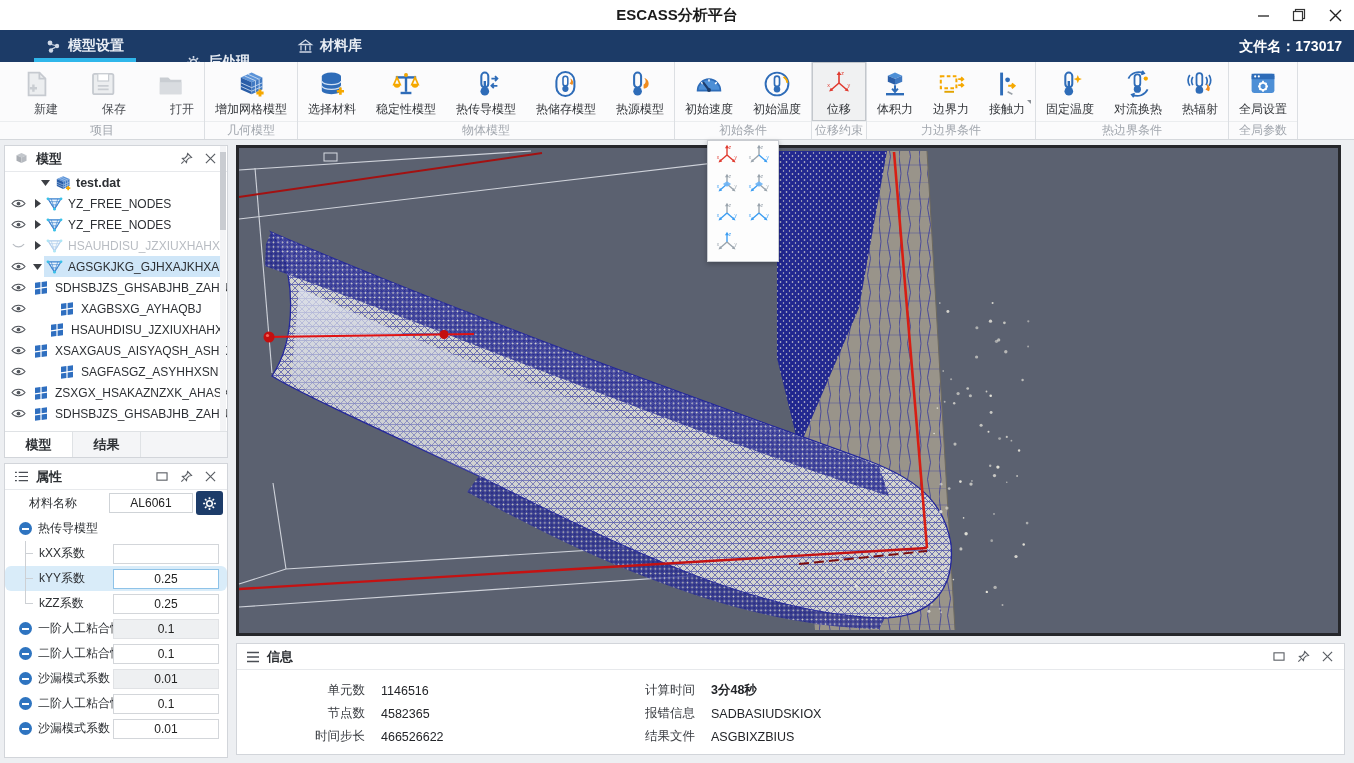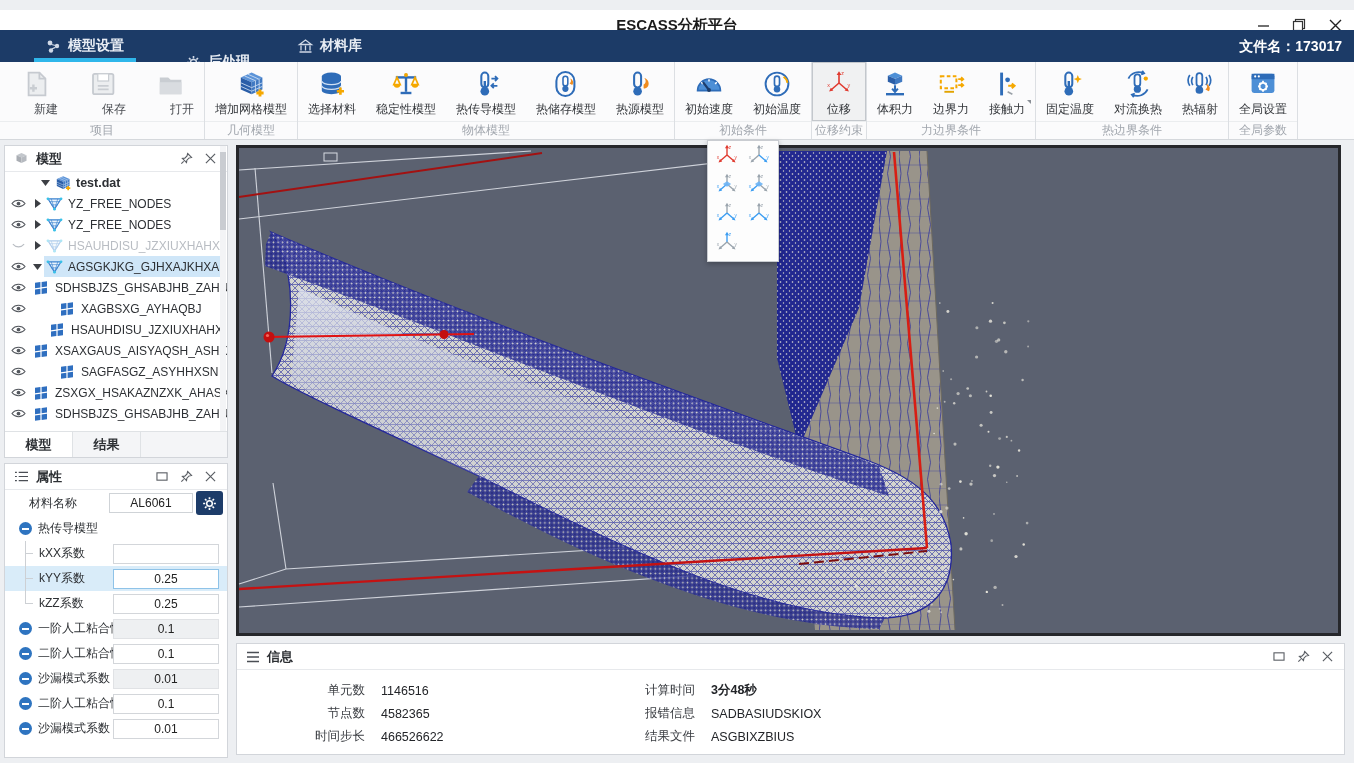--- a/index.html
+++ b/index.html
@@ -1,20 +1,20 @@
 <!DOCTYPE html>
 <html><head>
 <meta charset="utf-8">
 <style>
   * { margin:0; padding:0; box-sizing:border-box; }
   html,body { width:1354px; height:763px; overflow:hidden;
     font-family:"Liberation Sans","DejaVu Sans",sans-serif; background:#edeff2; }
 
   
-  #titlebar { position:absolute; left:0; top:10px; width:1354px; height:30px; background:#ffffff; }
+  #titlebar { position:absolute; left:0; top:0; width:1354px; height:30px; background:#ffffff; }
   #title { position:absolute; left:0; right:0; top:0; height:30px; line-height:30px;
     text-align:center; font-size:15px; font-weight:bold; color:#1b1b1b; }
   .wctl { position:absolute; top:0; width:34px; height:30px; display:flex; align-items:center;
     justify-content:center; cursor:default; color:#333; }
   #win-min{ right:74px; } #win-restore{ right:38px; } #win-close{ right:2px; }
 
   
   #tabbar { position:absolute; left:0; top:30px; width:1354px; height:32px; background:#1c3b67; }
   .maintab { position:absolute; top:0; height:32px; display:flex; align-items:center; gap:7px;
     color:#e8edf4; font-size:14px; font-weight:bold; cursor:pointer; }
@@ -74,21 +74,21 @@
   .mtab.on { background:#ffffff; }
 
   
   #props-panel { left:4px; top:323px; width:224px; height:295px; }
   .prow { height:25px; display:flex; align-items:center; position:relative; font-size:12px;
     color:#2d3034; }
   .prow .plabel { white-space:nowrap; }
   .prow .pval { position:absolute; right:8px; width:106px; height:20px; border:1px solid #d3d6da;
     background:#fff; text-align:center; line-height:18px; font-size:12px; color:#222; }
   .prow .pval.muted { background:#eef0f2; border-color:#e0e2e5; }
-  .prow.hl { background:#d9ecf9; }
+  .prow.hl { background:#d9ecf9;border-radius:6px; }
   .prow.hl .pval { border-color:#8fc3e8; }
   .minus-ic { width:13px; height:13px; border-radius:50%; background:#2e74c0; position:relative;
     flex:none; margin-right:6px; }
   .minus-ic::after { content:""; position:absolute; left:3px; right:3px; top:5.5px; height:2px;
     background:#fff; }
   .pchild { padding-left:34px; }
   .pchild::before { content:""; position:absolute; left:20px; top:0; bottom:0;
     border-left:1px solid #cdd0d4; }
   .pchild.lastc::before { bottom:12px; }
   .pchild::after { content:""; position:absolute; left:20px; top:12px; width:8px;

